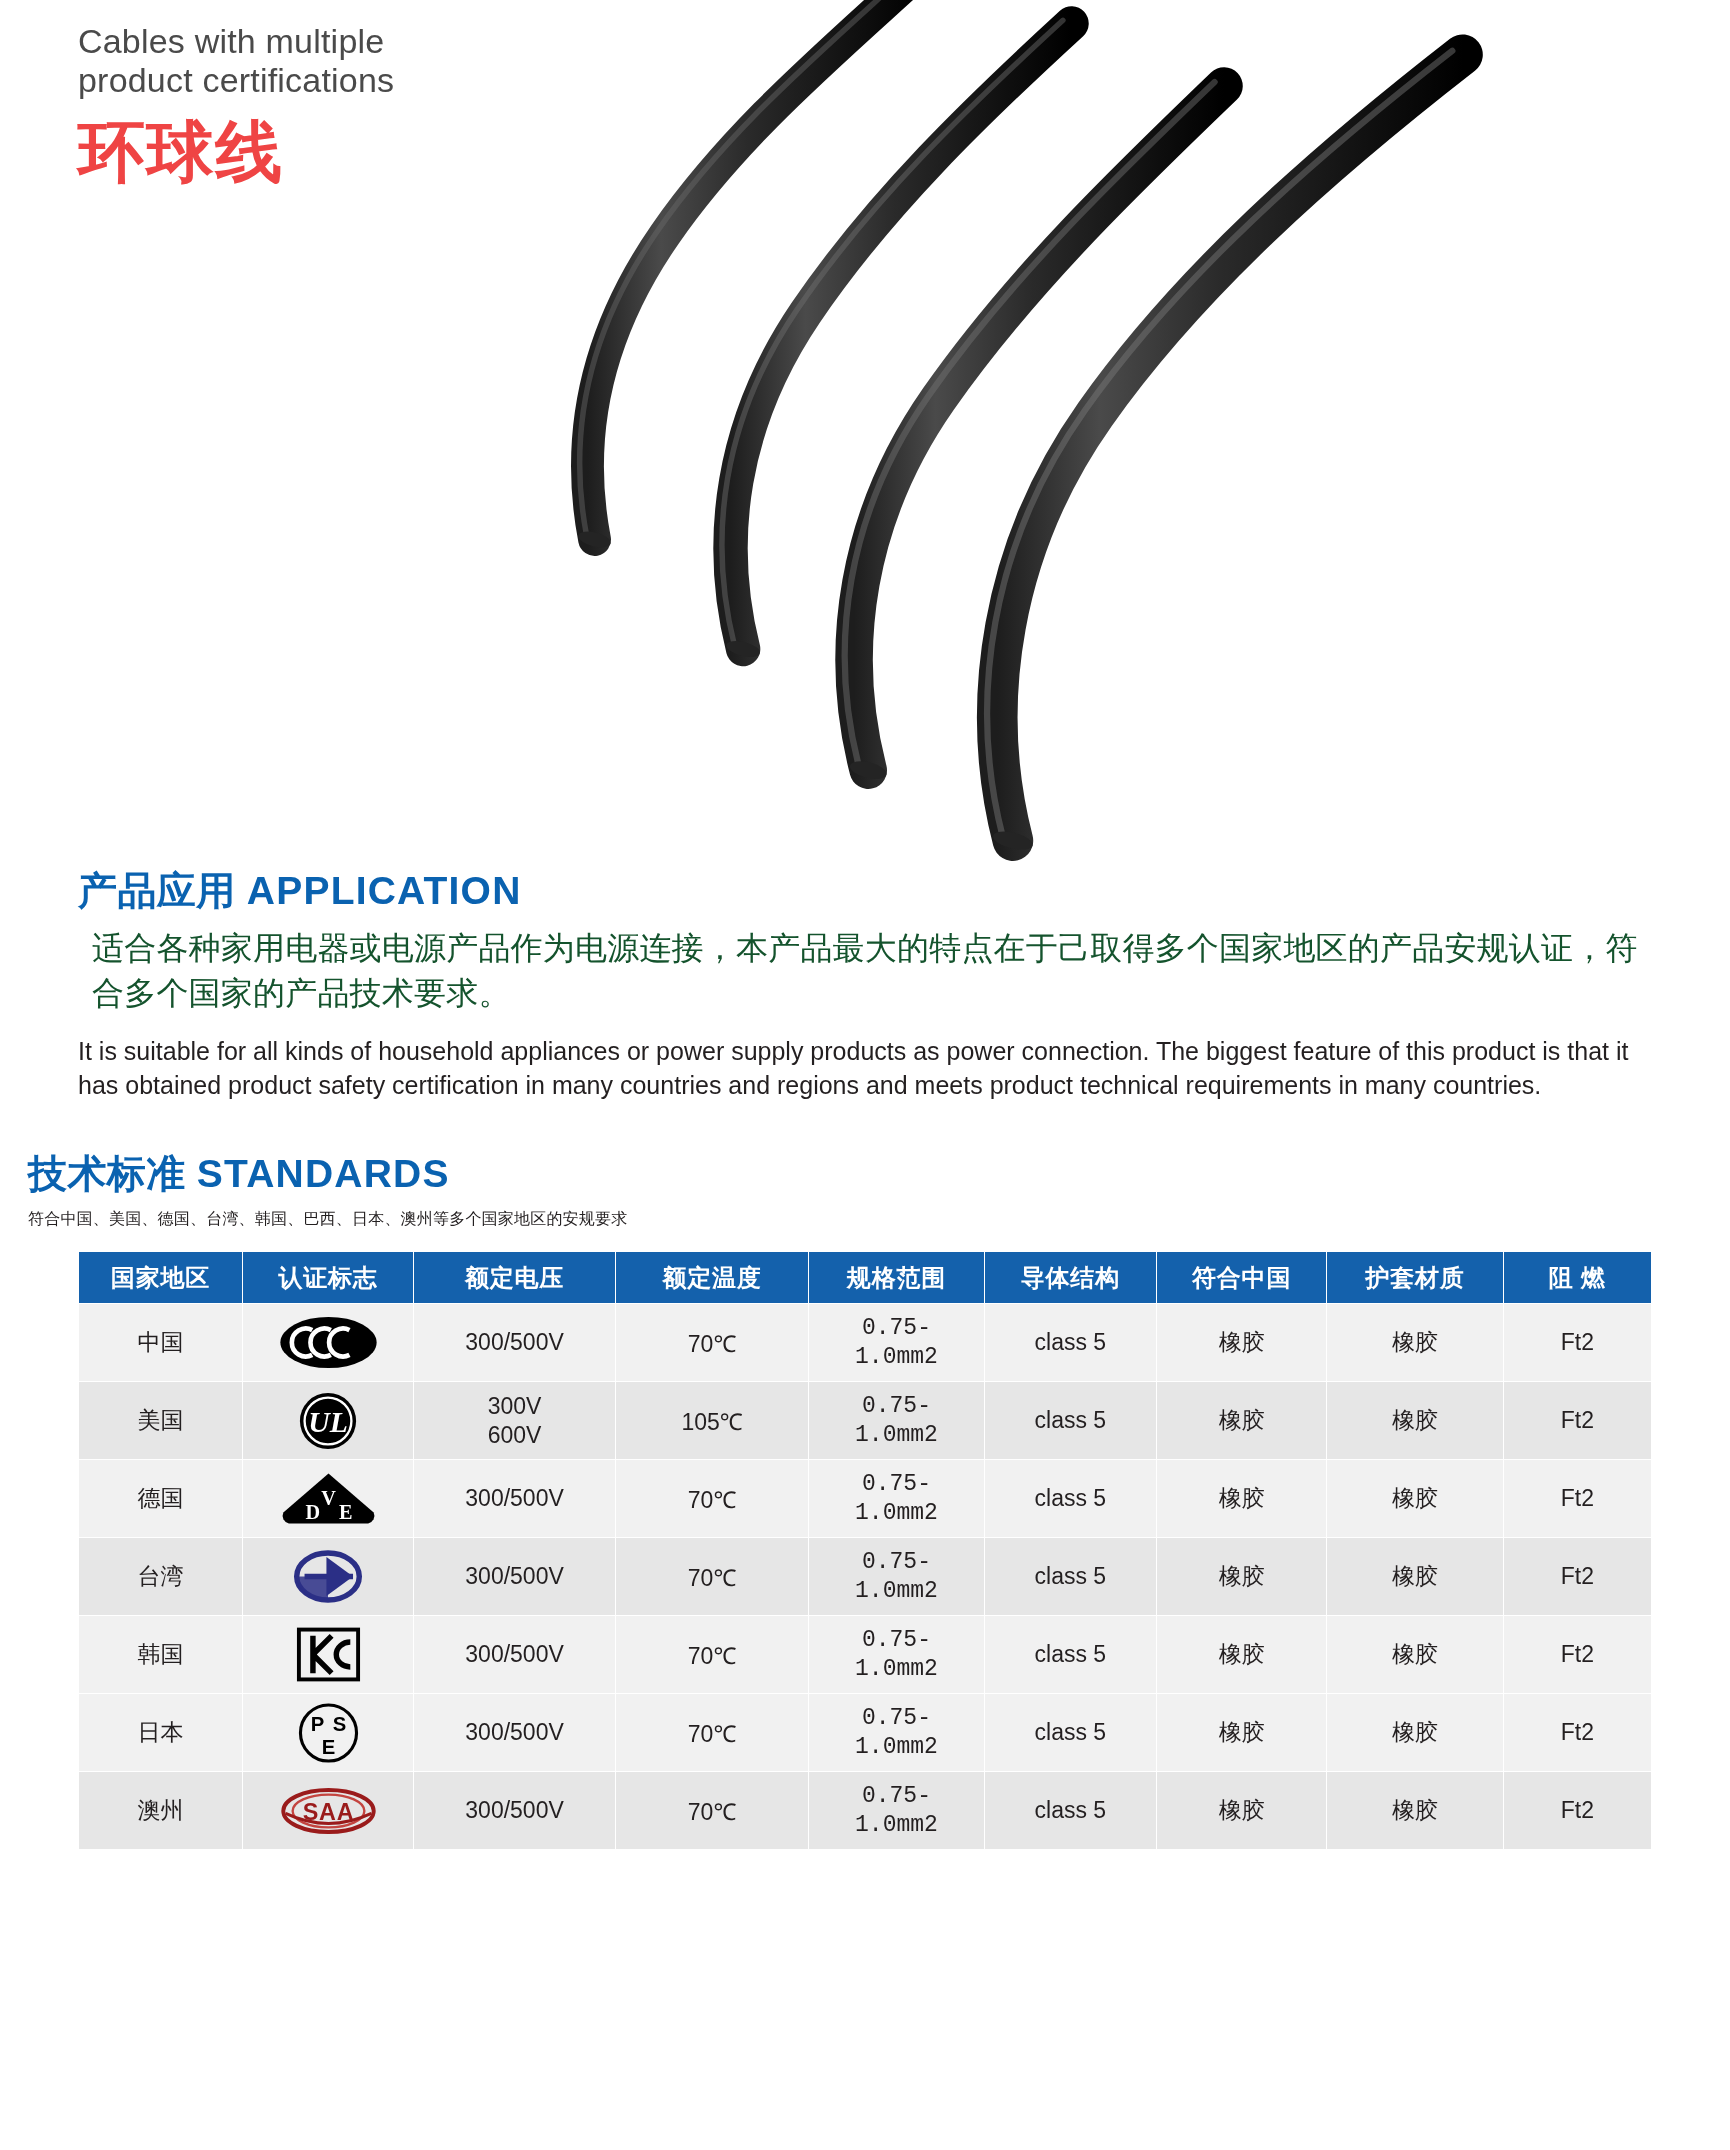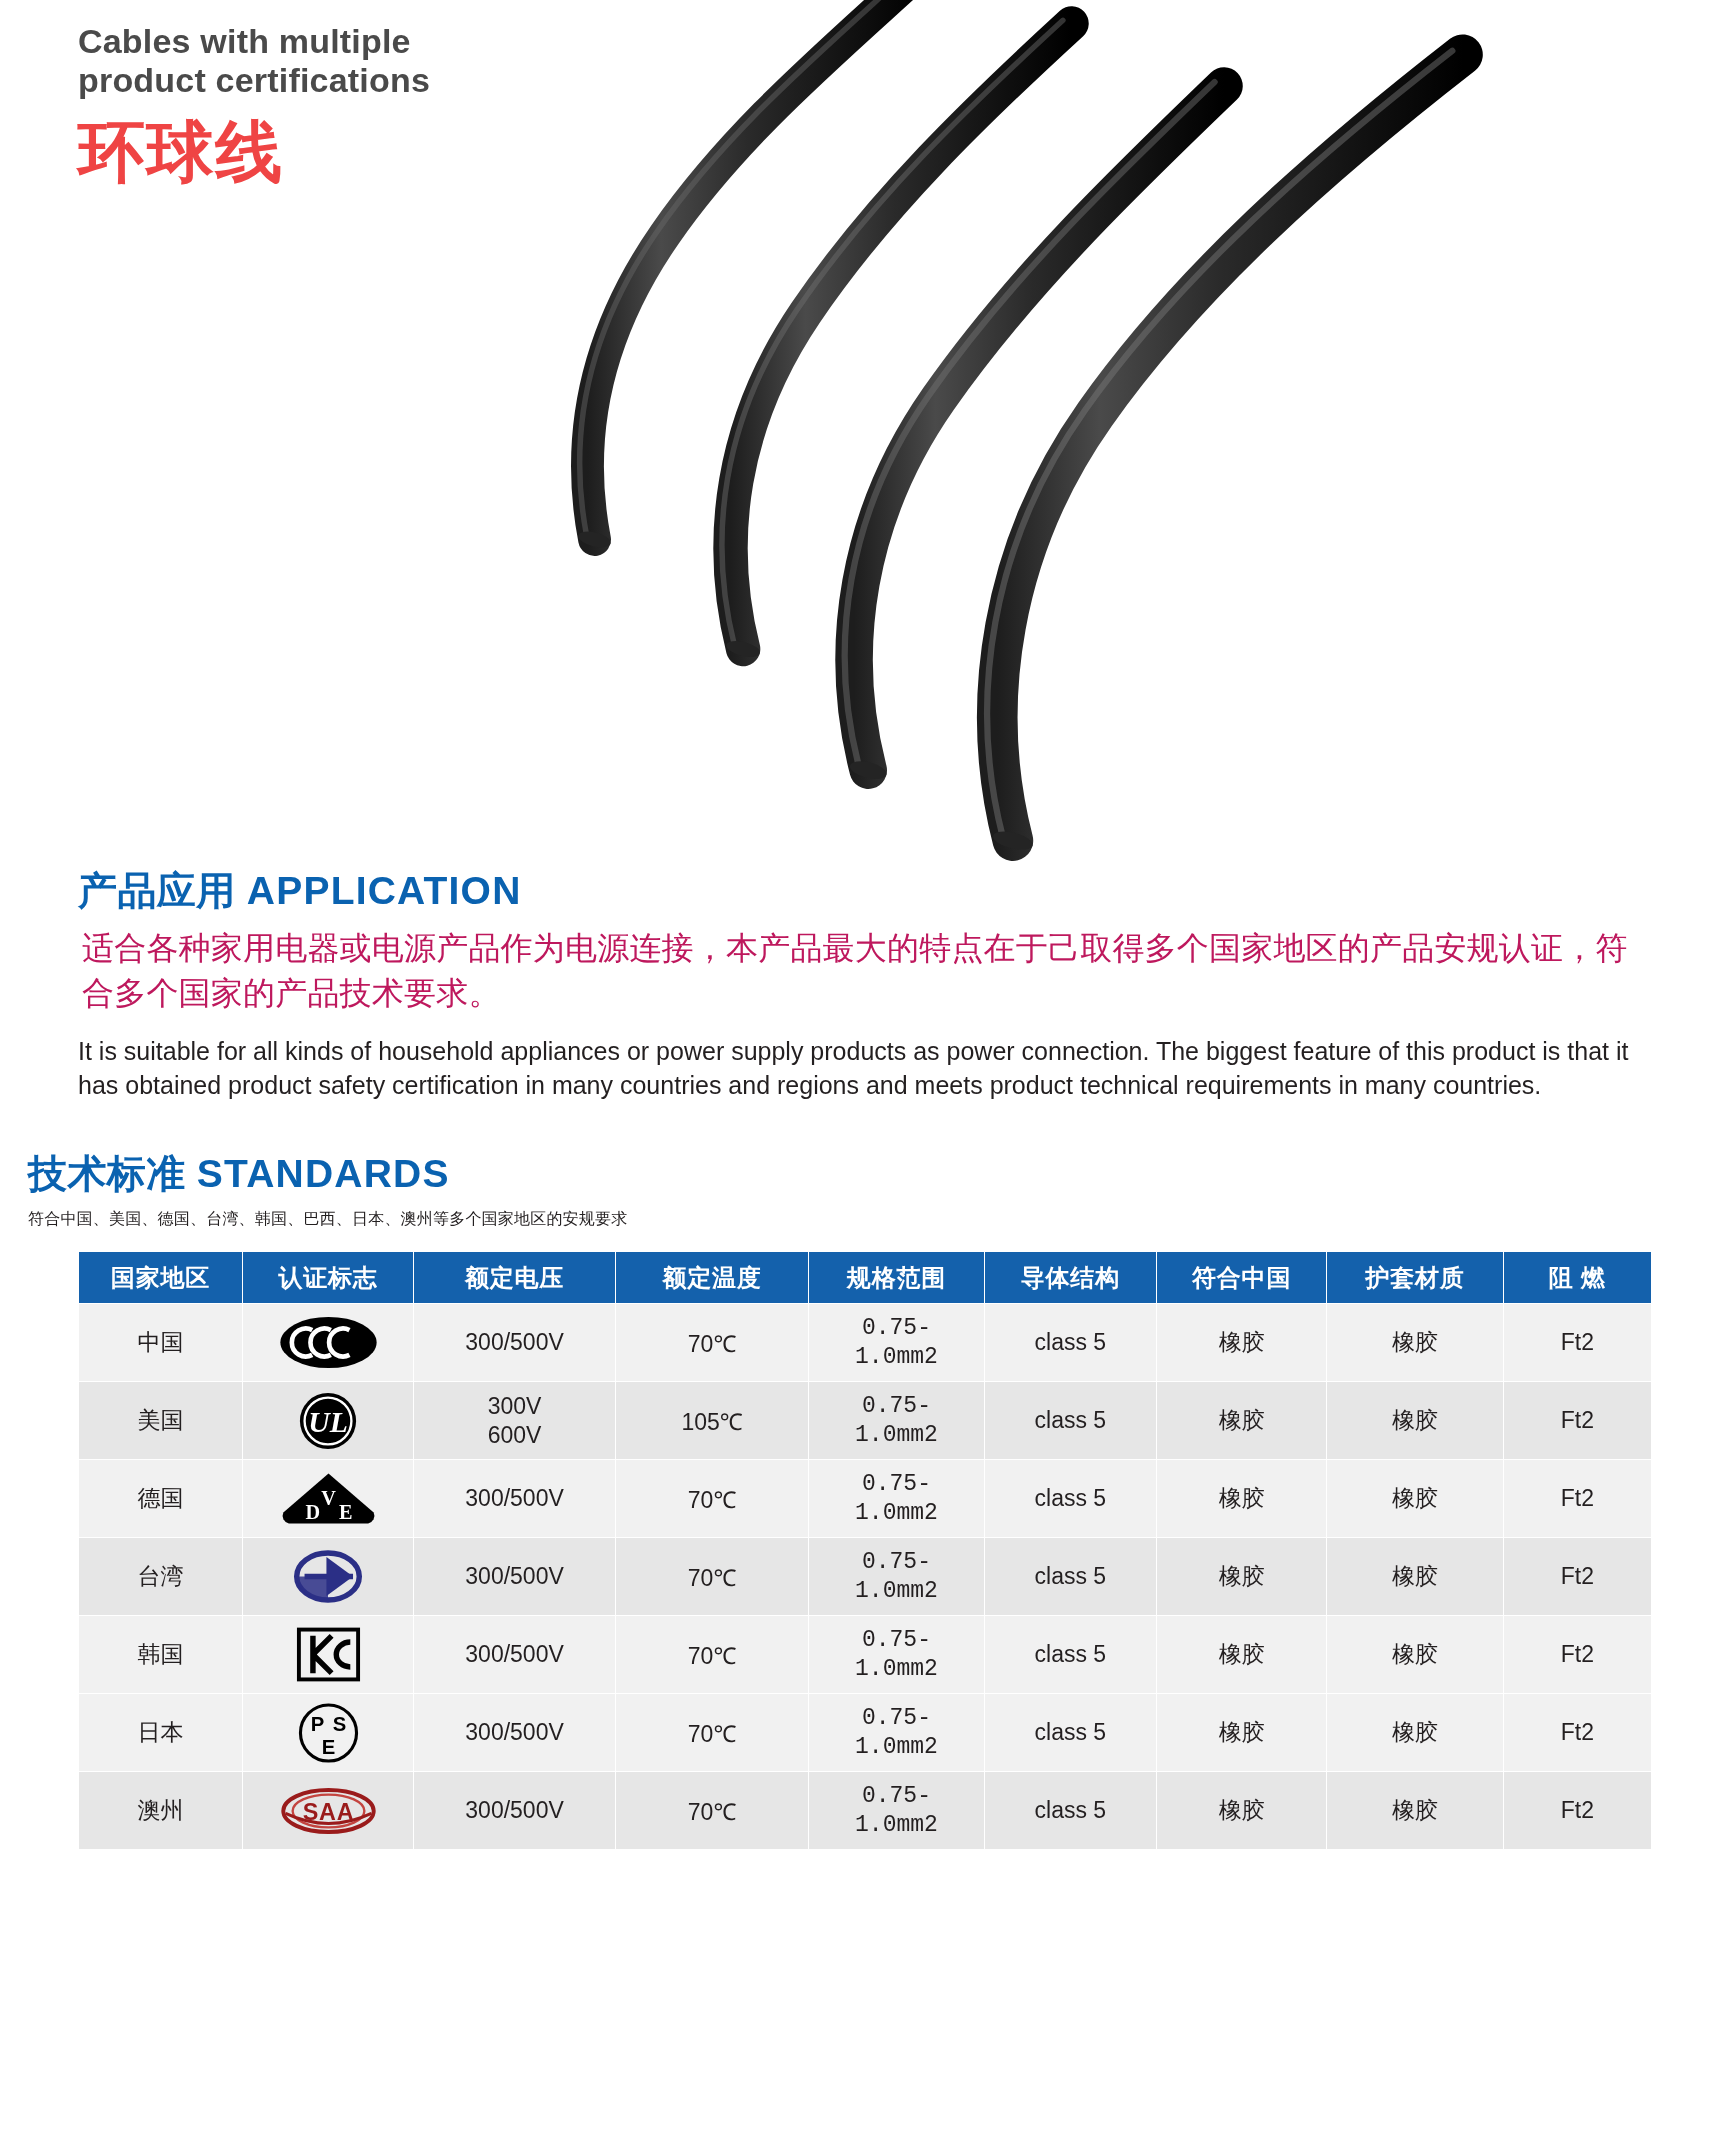--- a/index.html
+++ b/index.html
@@ -32,21 +32,21 @@
   .hero-text {
     position: absolute;
     left: 78px;
     top: 22px;
     z-index: 3;
   }
   .hero-en {
     font-size: 34px;
     line-height: 1.16;
     color: #4a4a4a;
-    font-weight: 700;
+    font-weight: 400;
     letter-spacing: 0.2px;
     white-space: pre-line;
   }
   .hero-cn {
     margin-top: 17px;
     font-size: 67px;
     font-weight: 700;
     color: #ef4444;
     letter-spacing: 1.6px;
     line-height: 1;
@@ -63,22 +63,22 @@
     letter-spacing: 0.4px;
     margin: 0 0 11px 0;
     line-height: 1.2;
   }
   .sec-title .en {
     letter-spacing: 1.2px;
   }
   .para-cn {
     font-size: 32px;
     line-height: 1.42;
-    color: #be185d;
-    margin: 0 0 17px 4px;
+    color: #14532d;
+    margin: 0 0 17px 14px;
     letter-spacing: 0.2px;
     max-width: 1580px;
   }
   .para-en {
     font-size: 25px;
     line-height: 1.38;
     color: #231f20;
     margin: 0;
     max-width: 1564px;
   }

